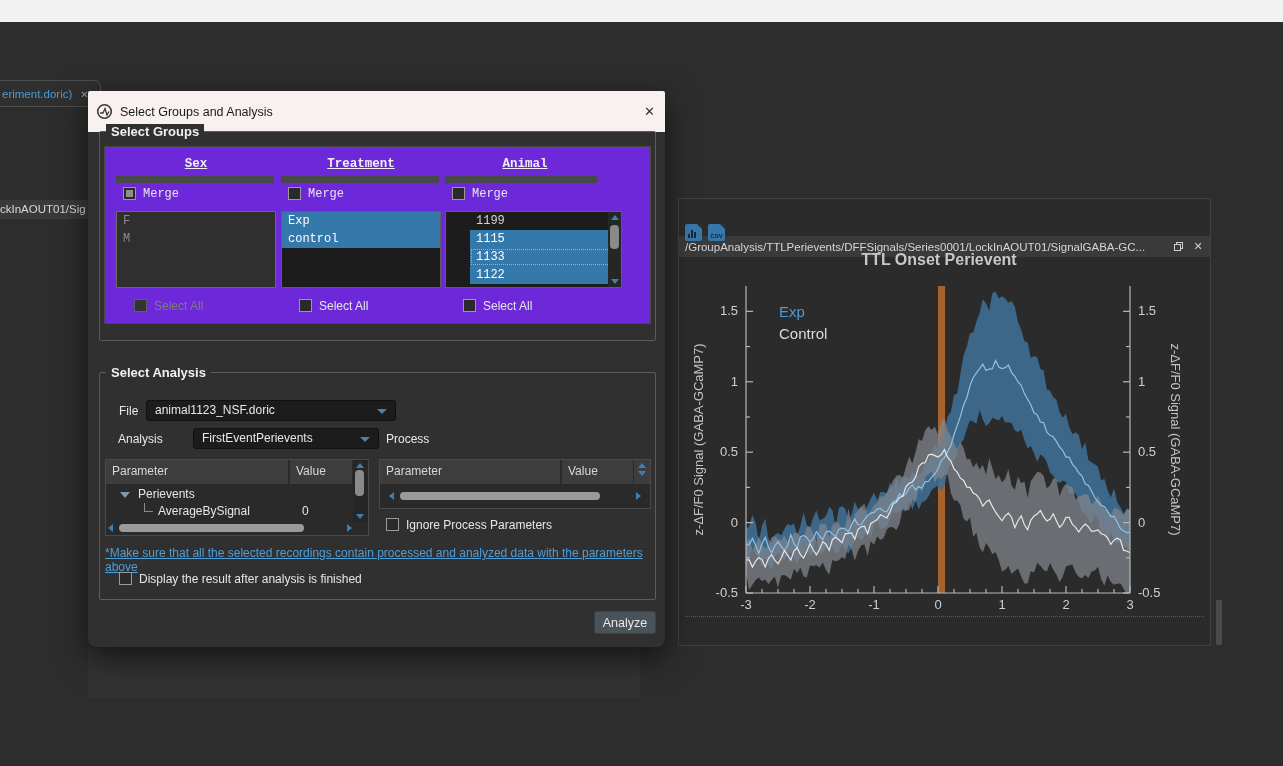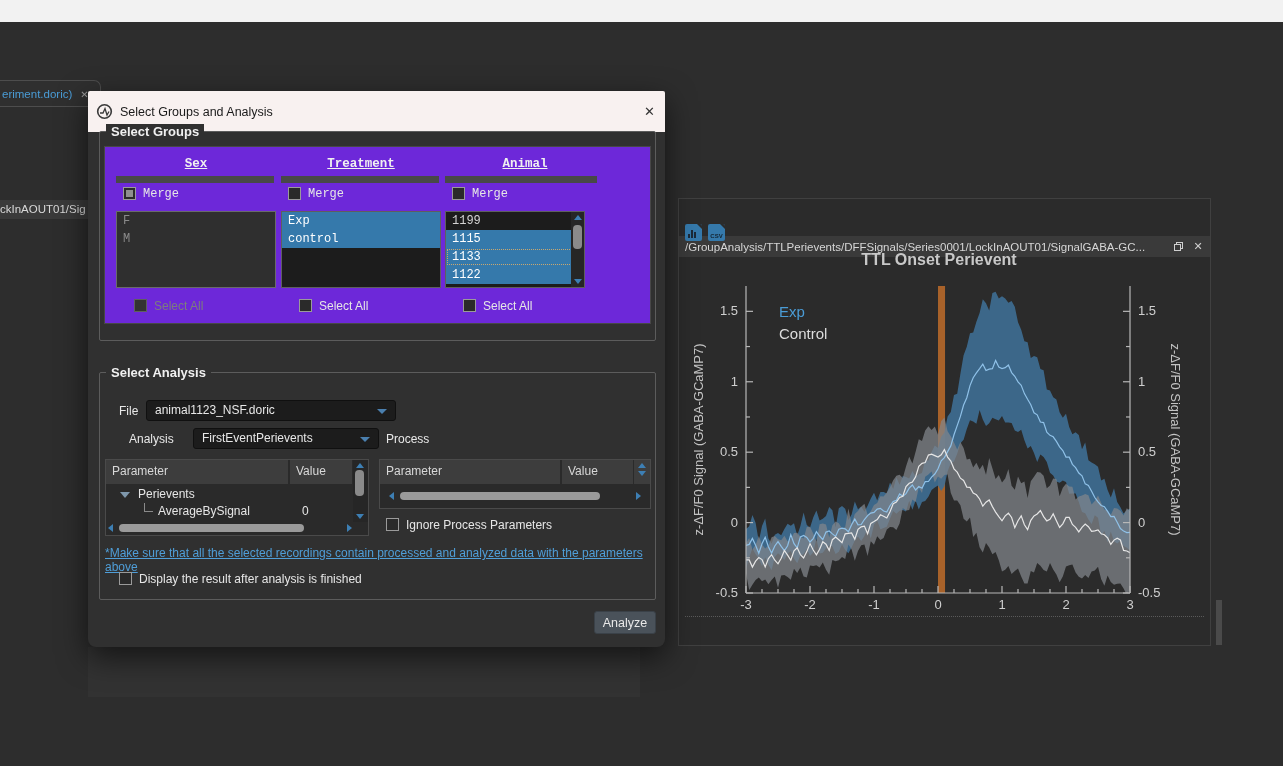--- a/index.html
+++ b/index.html
@@ -265,21 +265,21 @@
           <div class="listbox" style="left: 176px; top: 64px; width: 160px; height: 77px;">
             <div class="list-item selected">Exp</div>
             <div class="list-item selected">control</div>
           </div>
           <div class="col-head" style="left: 340px; top: 10px;">Animal</div>
           <div class="col-strip" style="left: 340px; top: 29px; width: 152px;"></div>
           <div class="cb-row" style="left: 347px; top: 40px;">
             <span class="cb"></span>
             <span>Merge</span>
           </div>
-          <div class="listbox" style="left: 340px; top: 64px; width: 140px; height: 77px;">
+          <div class="listbox" style="left: 340px; top: 64px; width: 177px; height: 77px; padding-left: 24px;">
             <div class="list-item" style="width: 147px;">1199</div>
             <div class="list-item selected" style="width: 147px;">1115</div>
             <div class="list-item selected focused" style="width: 147px;">1133</div>
             <div class="list-item selected" style="width: 147px;">1122</div>
             <div class="vscroll">
               <div class="up"></div>
               <div class="dn"></div>
               <div class="handle" style="top: 13px; height: 24px;"></div>
             </div>
           </div>
@@ -299,21 +299,21 @@
           <span>Select All</span>
         </div>
       </div>
 
     <div class="groupbox" id="gb-analysis" style="left:11px;top:281px;width:557px;height:228px">
       <span class="gb-label">Select Analysis</span>
 
       <div class="fieldlabel" style="left:19px;top:31px">File</div>
       <div class="combo" style="left:46px;top:27px;width:250px">animal1123_NSF.doric</div>
 
-      <div class="fieldlabel" style="left:29px;top:59px">Analysis</div>
+      <div class="fieldlabel" style="left:18px;top:59px">Analysis</div>
       <div class="combo" style="left:93px;top:55px;width:186px">FirstEventPerievents</div>
       <div class="fieldlabel" style="left:286px;top:59px">Process</div>
 
       <div class="ptable" id="ltable" style="left:5px;top:86px;width:264px;height:77px">
         <div class="pt-head">
           <div class="pt-cell" style="left:0;width:183px">Parameter</div>
           <div class="pt-cell" style="left:184px;width:63px">Value</div>
         </div>
         <div class="vscroll" style="width:15px;height:62px">
           <div class="up"></div>

